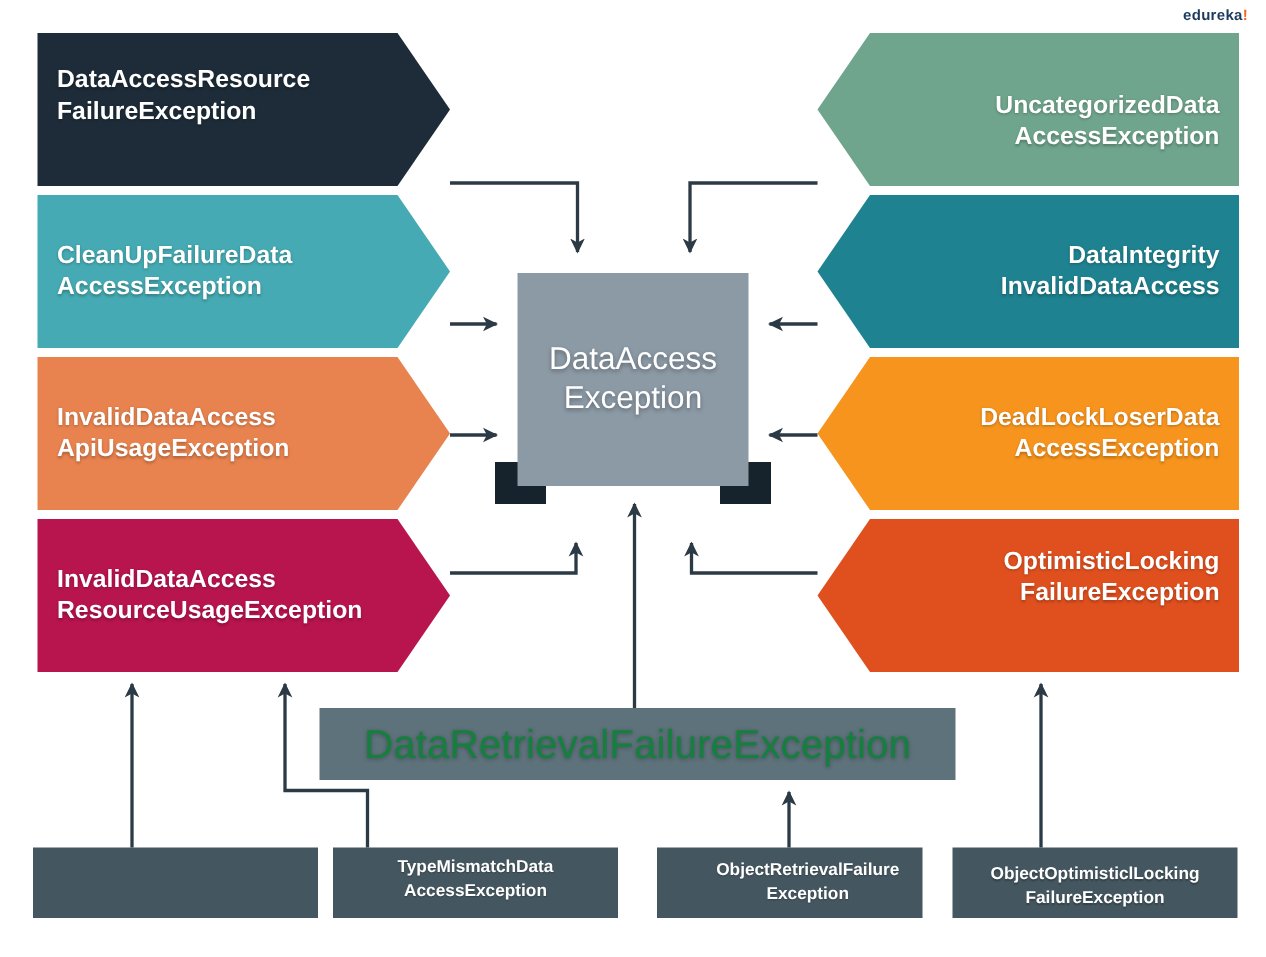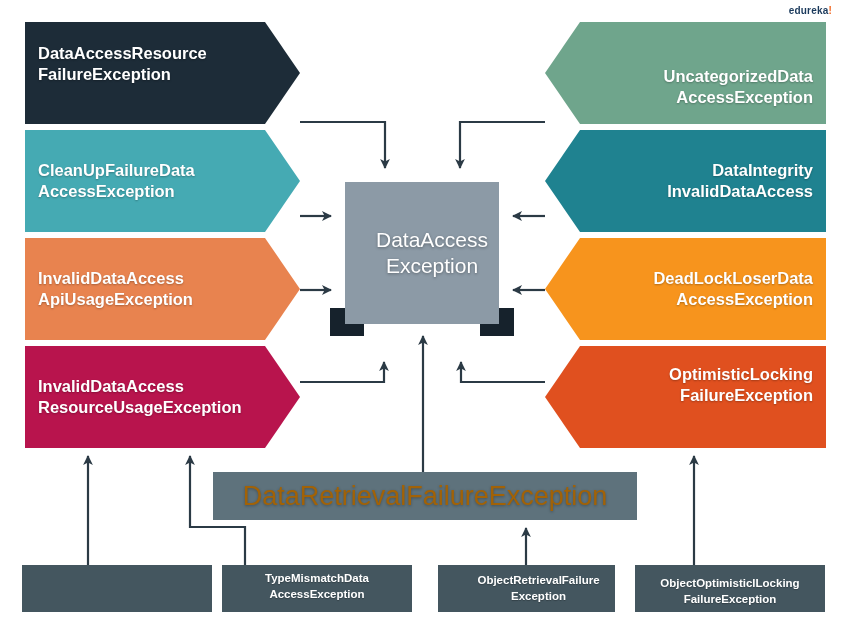--- a/index.html
+++ b/index.html
@@ -44,25 +44,24 @@
     position:absolute;
     color:#ffffff;
     font-weight:normal;
     font-size:21px;
     line-height:1.25;
     text-align:center;
     text-shadow:0 1px 3px rgba(0,0,0,.35);
     display:flex;align-items:center;justify-content:center;
     pointer-events:none;
     white-space:pre-line;
-    padding-left:10px;
   }
   .bannerlabel{
     position:absolute;
-    color:#a16207;
+    color:#15803d;
     font-weight:normal;
     font-size:27px;
     line-height:1;
     text-align:center;
     text-shadow:0 1px 3px rgba(0,0,0,.3);
     display:flex;align-items:center;justify-content:center;
     pointer-events:none;
   }
   .leaflabel{
     position:absolute;
@@ -148,21 +147,21 @@
 
   <div class="boxlabel left" style="left:38px;top:22px;width:225px;height:84px;">DataAccessResource
 FailureException</div>
   <div class="boxlabel left" style="left:38px;top:130px;width:225px;height:102px;">CleanUpFailureData
 AccessException</div>
   <div class="boxlabel left" style="left:38px;top:238px;width:225px;height:102px;">InvalidDataAccess
 ApiUsageException</div>
   <div class="boxlabel left" style="left:38px;top:346px;width:235px;height:102px;">InvalidDataAccess
 ResourceUsageException</div>
 
-  <div class="boxlabel right" style="left:585px;top:36px;width:228px;height:102px;">UncategorizedData
+  <div class="boxlabel right" style="left:585px;top:30px;width:228px;height:102px;">UncategorizedData
 AccessException</div>
   <div class="boxlabel right" style="left:585px;top:130px;width:228px;height:102px;">DataIntegrity
 InvalidDataAccess</div>
   <div class="boxlabel right" style="left:585px;top:238px;width:228px;height:102px;">DeadLockLoserData
 AccessException</div>
   <div class="boxlabel right" style="left:585px;top:346px;width:228px;height:78px;">OptimisticLocking
 FailureException</div>
 
   <div class="centerlabel" style="left:345px;top:182px;width:154px;height:142px;">DataAccess
 Exception</div>

